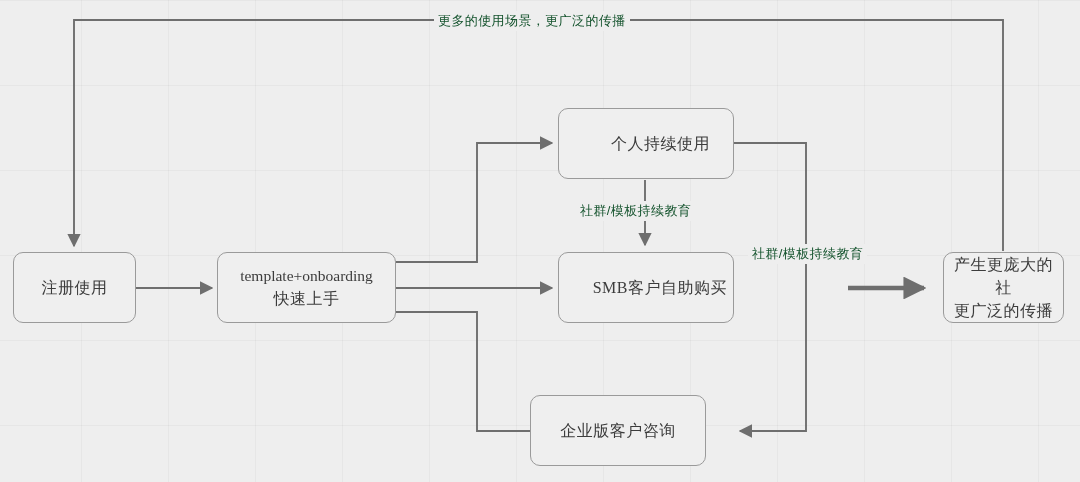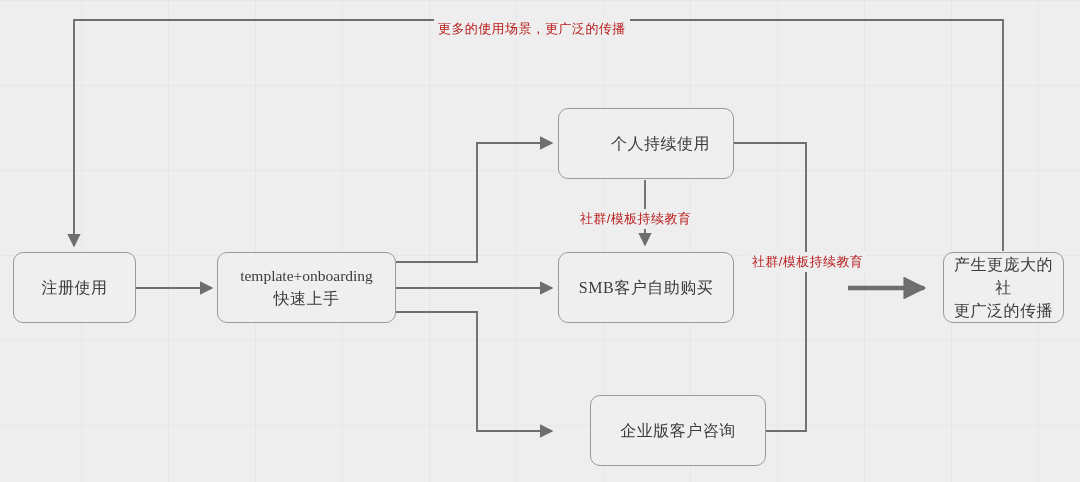--- a/index.html
+++ b/index.html
@@ -49,28 +49,27 @@
   .node .lines {
     padding: 0 6px;
   }
   .node .l-latin {
     font-family: "Liberation Serif", "DejaVu Serif", serif;
     letter-spacing: 0;
     font-size: 15.5px;
   }
   .edge-label {
     position: absolute;
-    color: #b91c1c;
+    color: #14532d;
     font-family: "Liberation Sans", "DejaVu Sans", sans-serif;
     font-size: 13px;
     letter-spacing: 0.4px;
     white-space: nowrap;
     background: #eeeeee;
     padding: 1px 4px;
-    margin-top: 8px;
   }
 </style>
 </head>
 <body>
 
 <div id="canvas">
 
   <svg id="edges" viewBox="0 0 1080 482" xmlns="http://www.w3.org/2000/svg">
     <defs>
       <marker id="arrow" viewBox="0 0 10 10" refX="9" refY="5" markerWidth="7" markerHeight="7" orient="auto-start-reverse">
@@ -113,27 +112,27 @@
       <div>快速上手</div>
     </div>
   </div>
 
   <div class="node" style="left:558px; top:108px; width:176px; height:71px;padding-left:29px;">
     <div class="lines">
       <div>个人持续使用</div>
     </div>
   </div>
 
-  <div class="node" style="left:558px; top:252px; width:176px; height:71px;">
+  <div class="node" style="left:558px; top:252px; width:176px; height:71px;justify-content:flex-end;">
     <div class="lines">
       <div>SMB客户自助购买</div>
     </div>
   </div>
 
-  <div class="node" style="left:590px; top:395px; width:176px; height:71px;">
+  <div class="node" style="left:530px; top:395px; width:176px; height:71px;">
     <div class="lines">
       <div>企业版客户咨询</div>
     </div>
   </div>
 
   <div class="node" style="left:943px; top:252px; width:121px; height:71px;">
     <div class="lines">
       <div>产生更庞大的社</div>
       <div>更广泛的传播</div>
     </div>

